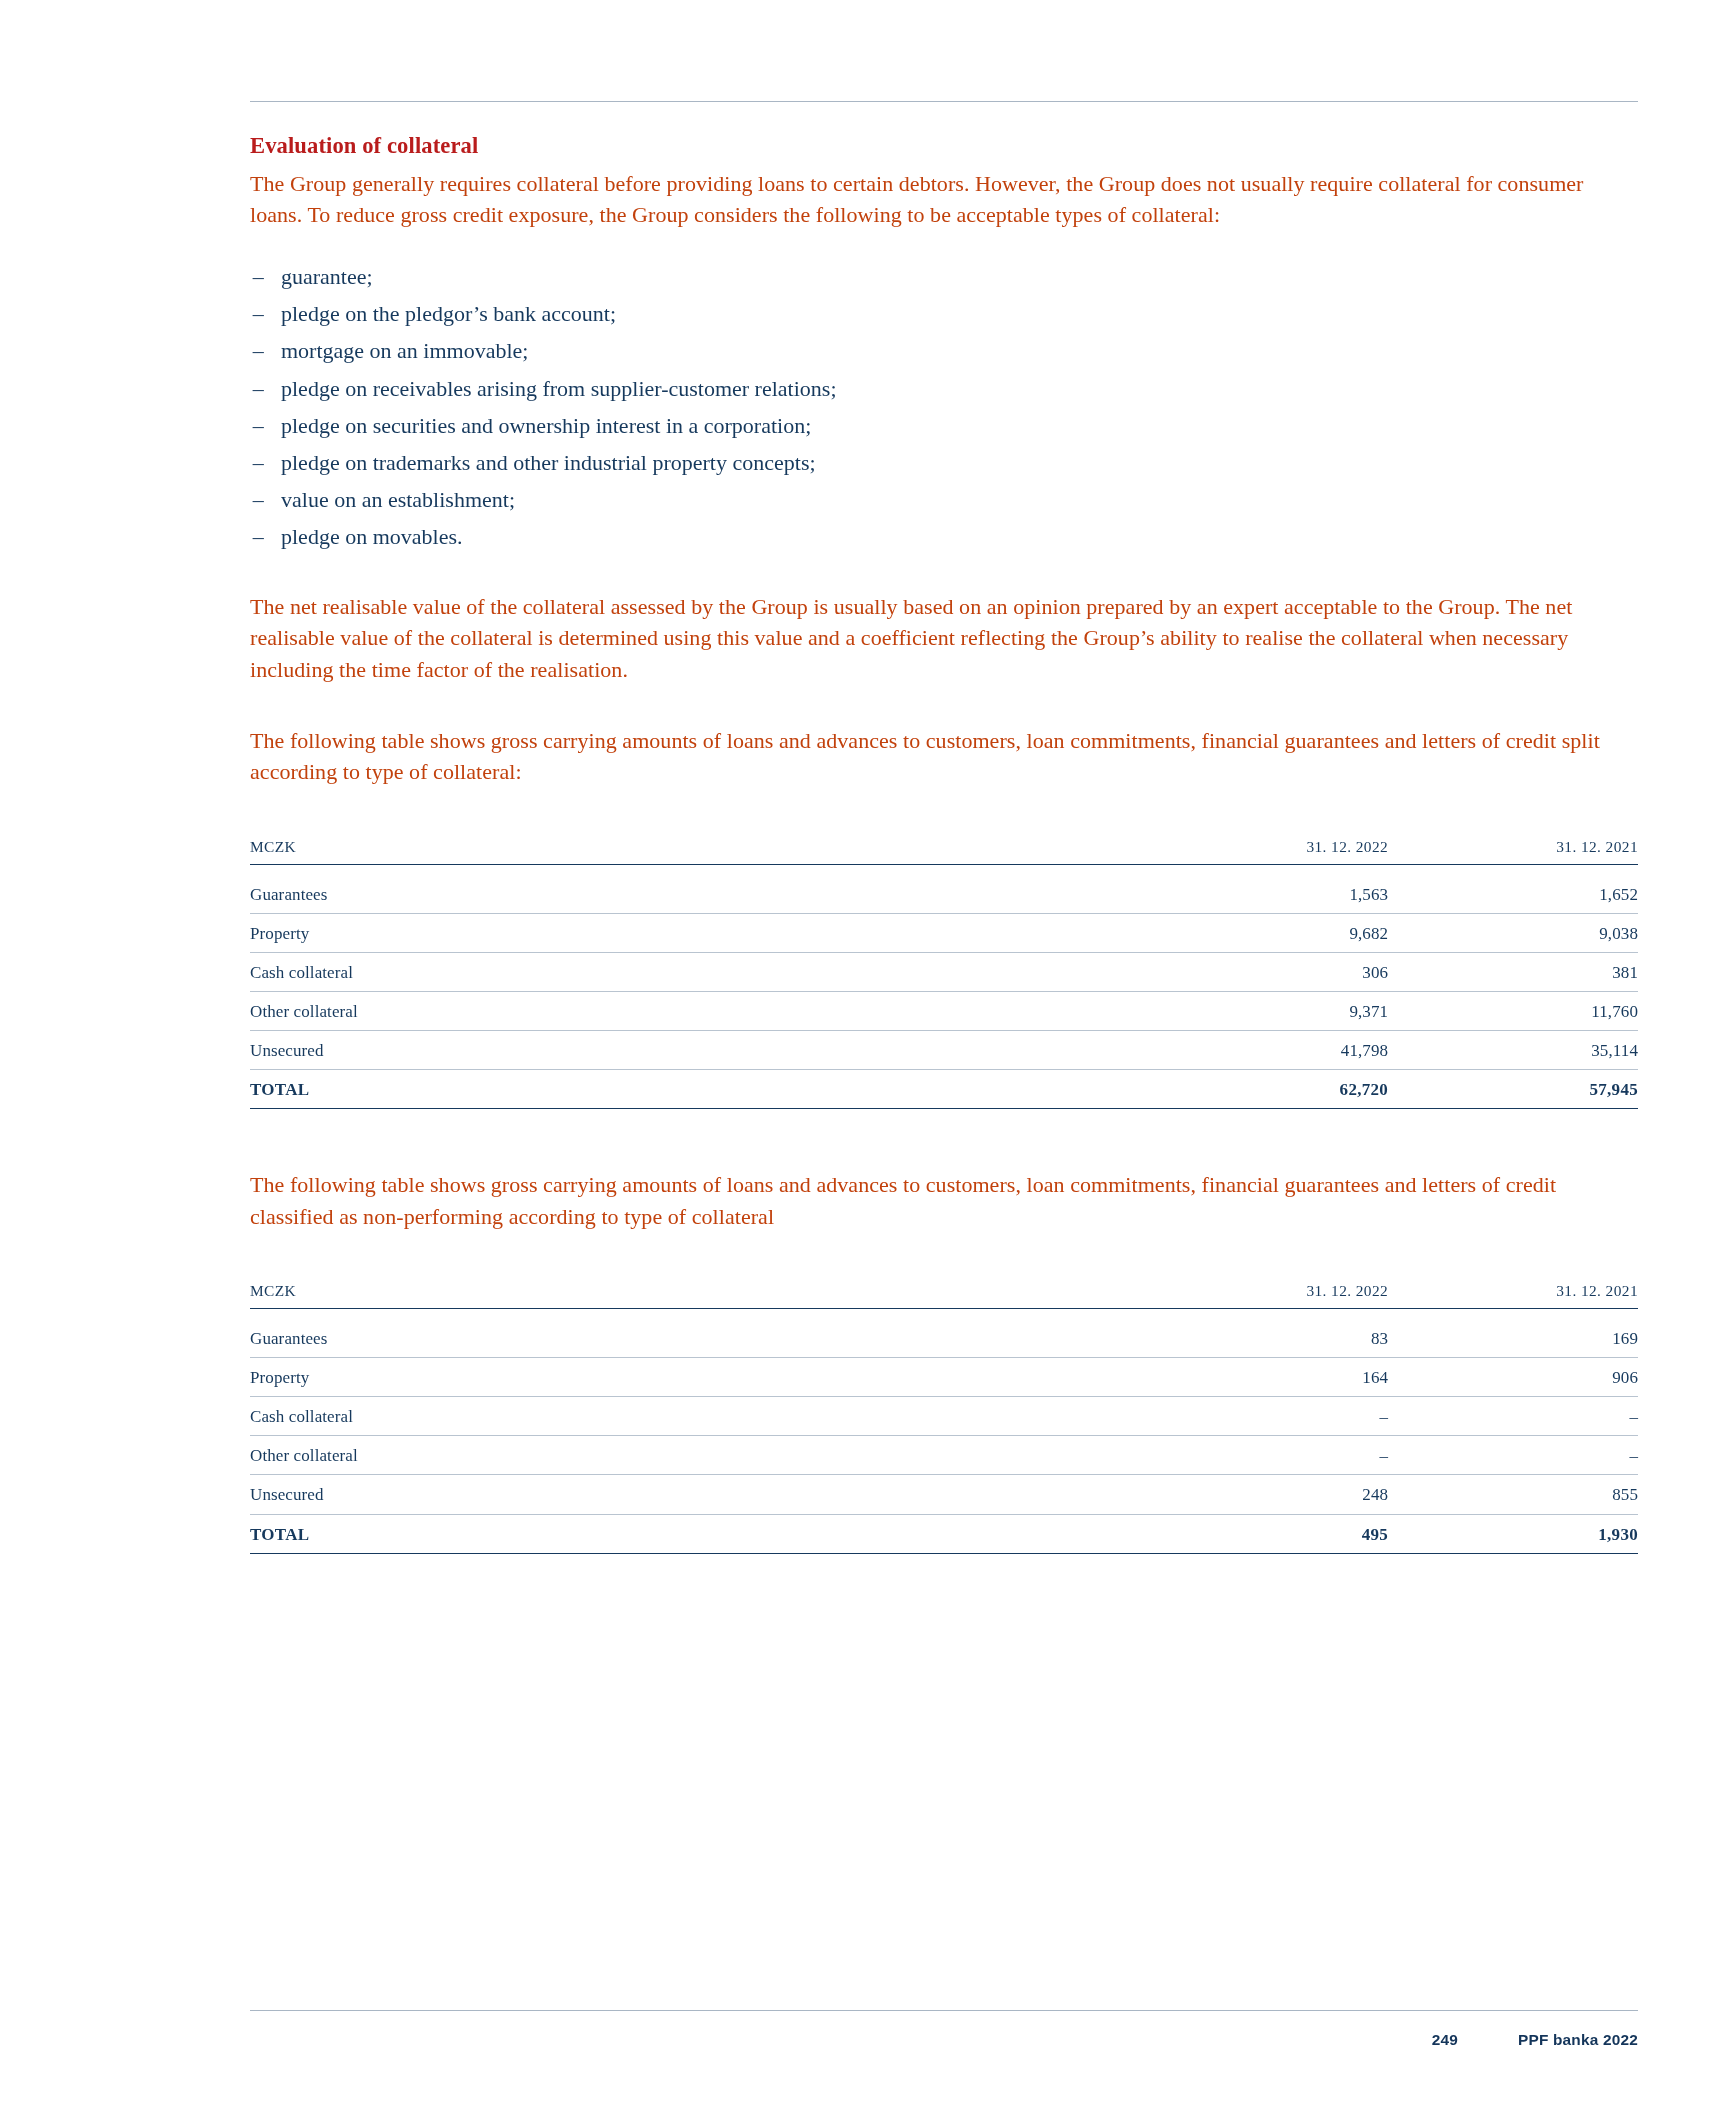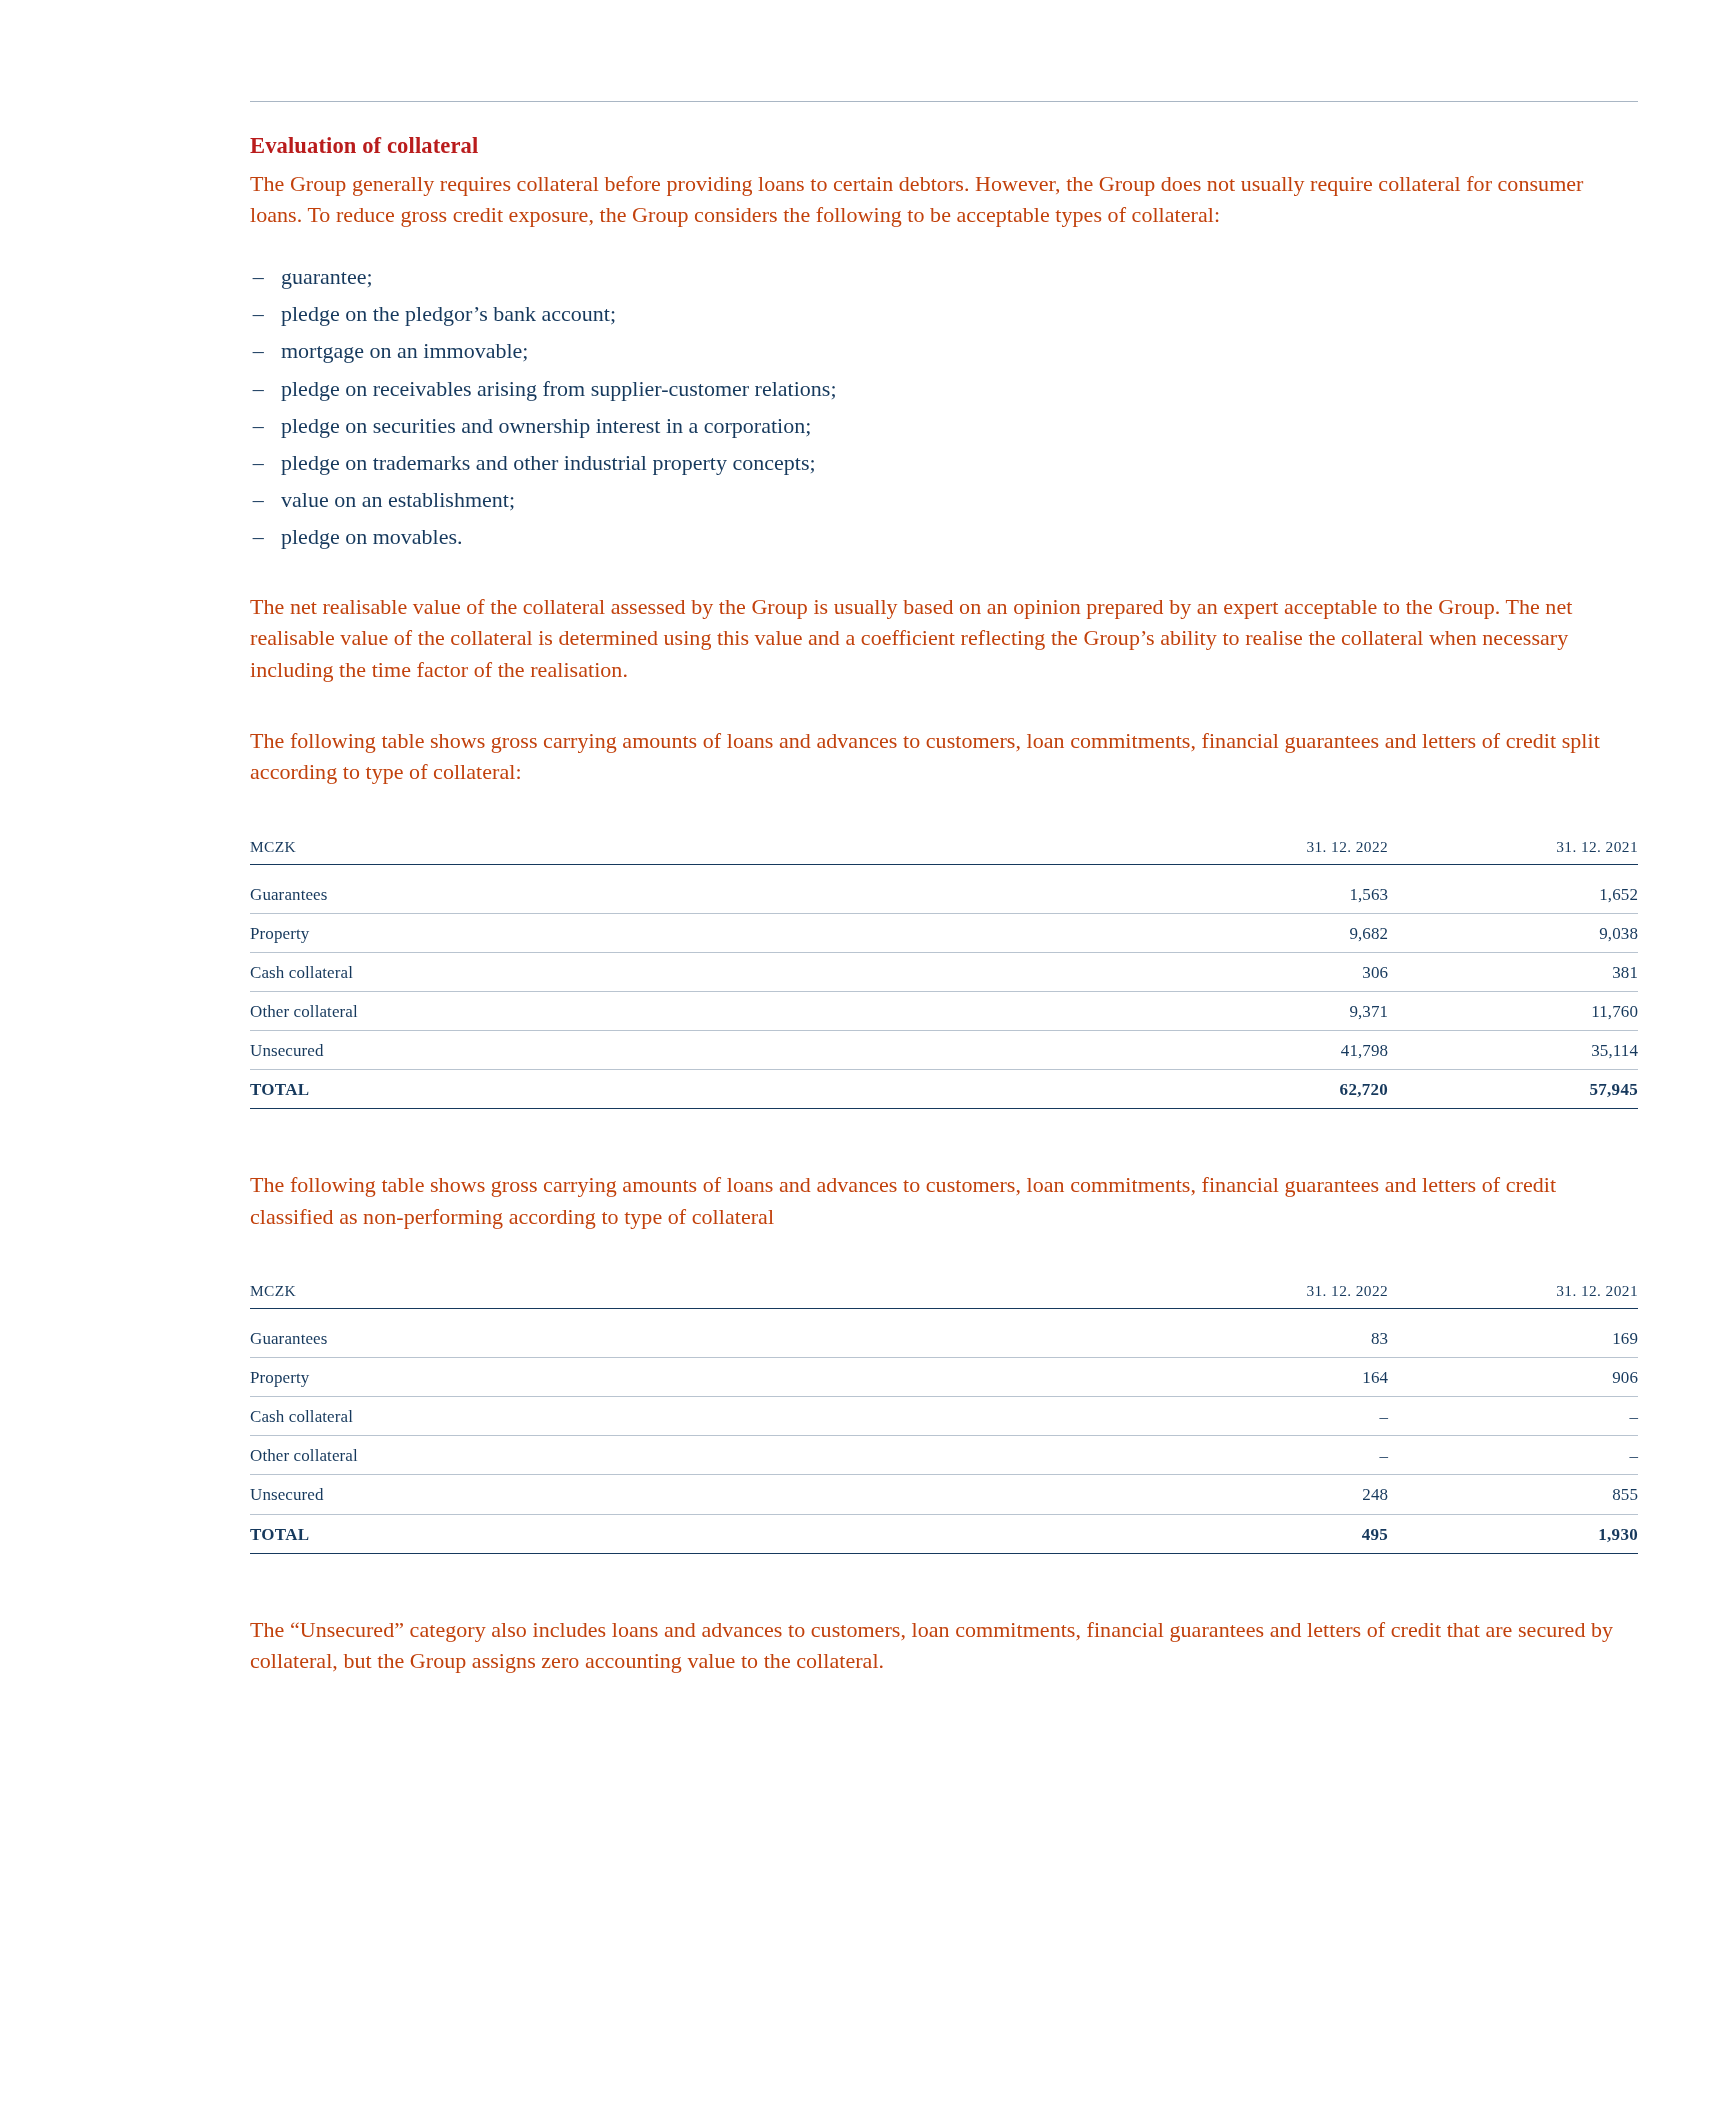--- a/index.html
+++ b/index.html
@@ -275,19 +275,25 @@
         <tr class="total">
           <td class="lbl">TOTAL</td>
           <td class="num">495</td>
           <td class="num">1,930</td>
         </tr>
       </tbody>
     </table>
 
     <div style="height:60px"></div>
 
-    <p class="body-text">The “Unsecured” category also includes loans and advances to customers, loan commitments, financial guarantees and letters of credit that are secured by collateral, but the Group assigns zero accounting value to the collateral.</p>
 
   </div>
 
+  <div class="footer">
+    <div class="rule"></div>
+    <div class="row">
+      <span class="pageno">249</span>
+      <span class="docref">PPF banka 2022</span>
+    </div>
+  </div>
 
 </div>
 
 
 </body></html>

